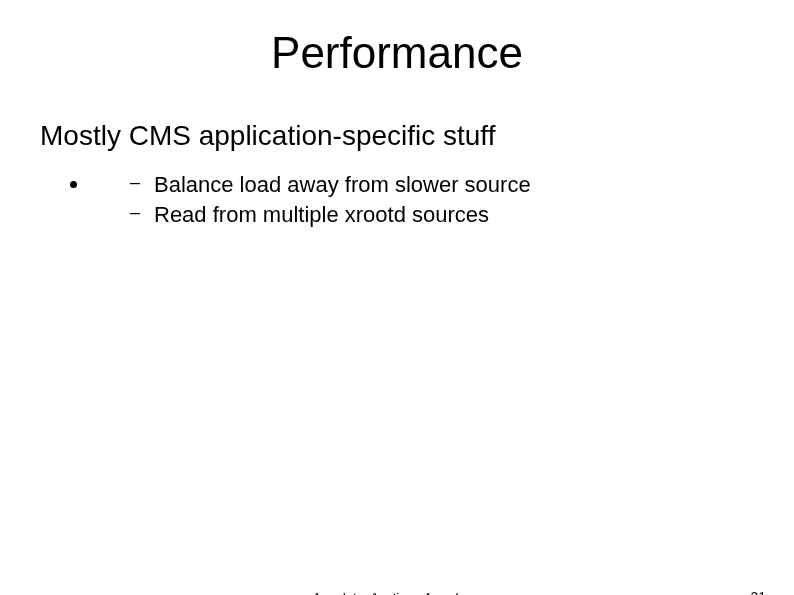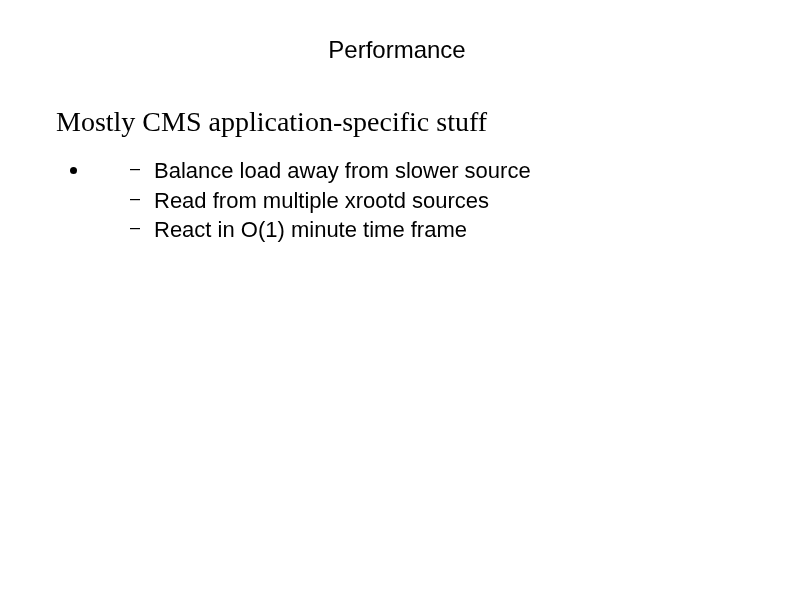--- a/index.html
+++ b/index.html
@@ -13,31 +13,30 @@
     overflow: hidden;
   }
   .slide {
     width: 100%;
     height: 100%;
     padding: 0;
     position: relative;
   }
   .title {
     text-align: center;
-    font-size: 24px;
+    font-size: 44px;
     font-weight: 400;
-    margin-top: 36px;
+    margin-top: 28px;
     margin-bottom: 42px;
   }
   .subtitle {
     font-size: 28px;
     font-weight: 400;
-    margin-left: 56px;
+    margin-left: 40px;
     margin-bottom: 18px;
-    font-family: Liberation Serif, serif;
   }
   .content {
     margin-left: 40px;
     margin-right: 40px;
   }
   ul.level1 {
     list-style: none;
     padding-left: 26px;
   }
   ul.level1 > li {
@@ -96,20 +95,19 @@
 
 <div class="slide">
   <h1 class="title">Performance</h1>
   <div class="subtitle">Mostly CMS application-specific stuff</div>
   <div class="content">
     <ul class="level1">
       <li>
         <ul class="level2">
           <li>Balance load away from slower source</li>
           <li>Read from multiple xrootd sources</li>
-          <li>React in O(1) minute time frame</li>
         </ul>
       </li>
     </ul>
   </div>
   <div class="footer">Any data, Anytime, Anywhere</div>
   <div class="pagenum">21</div>
 </div>
 
 </body></html>

